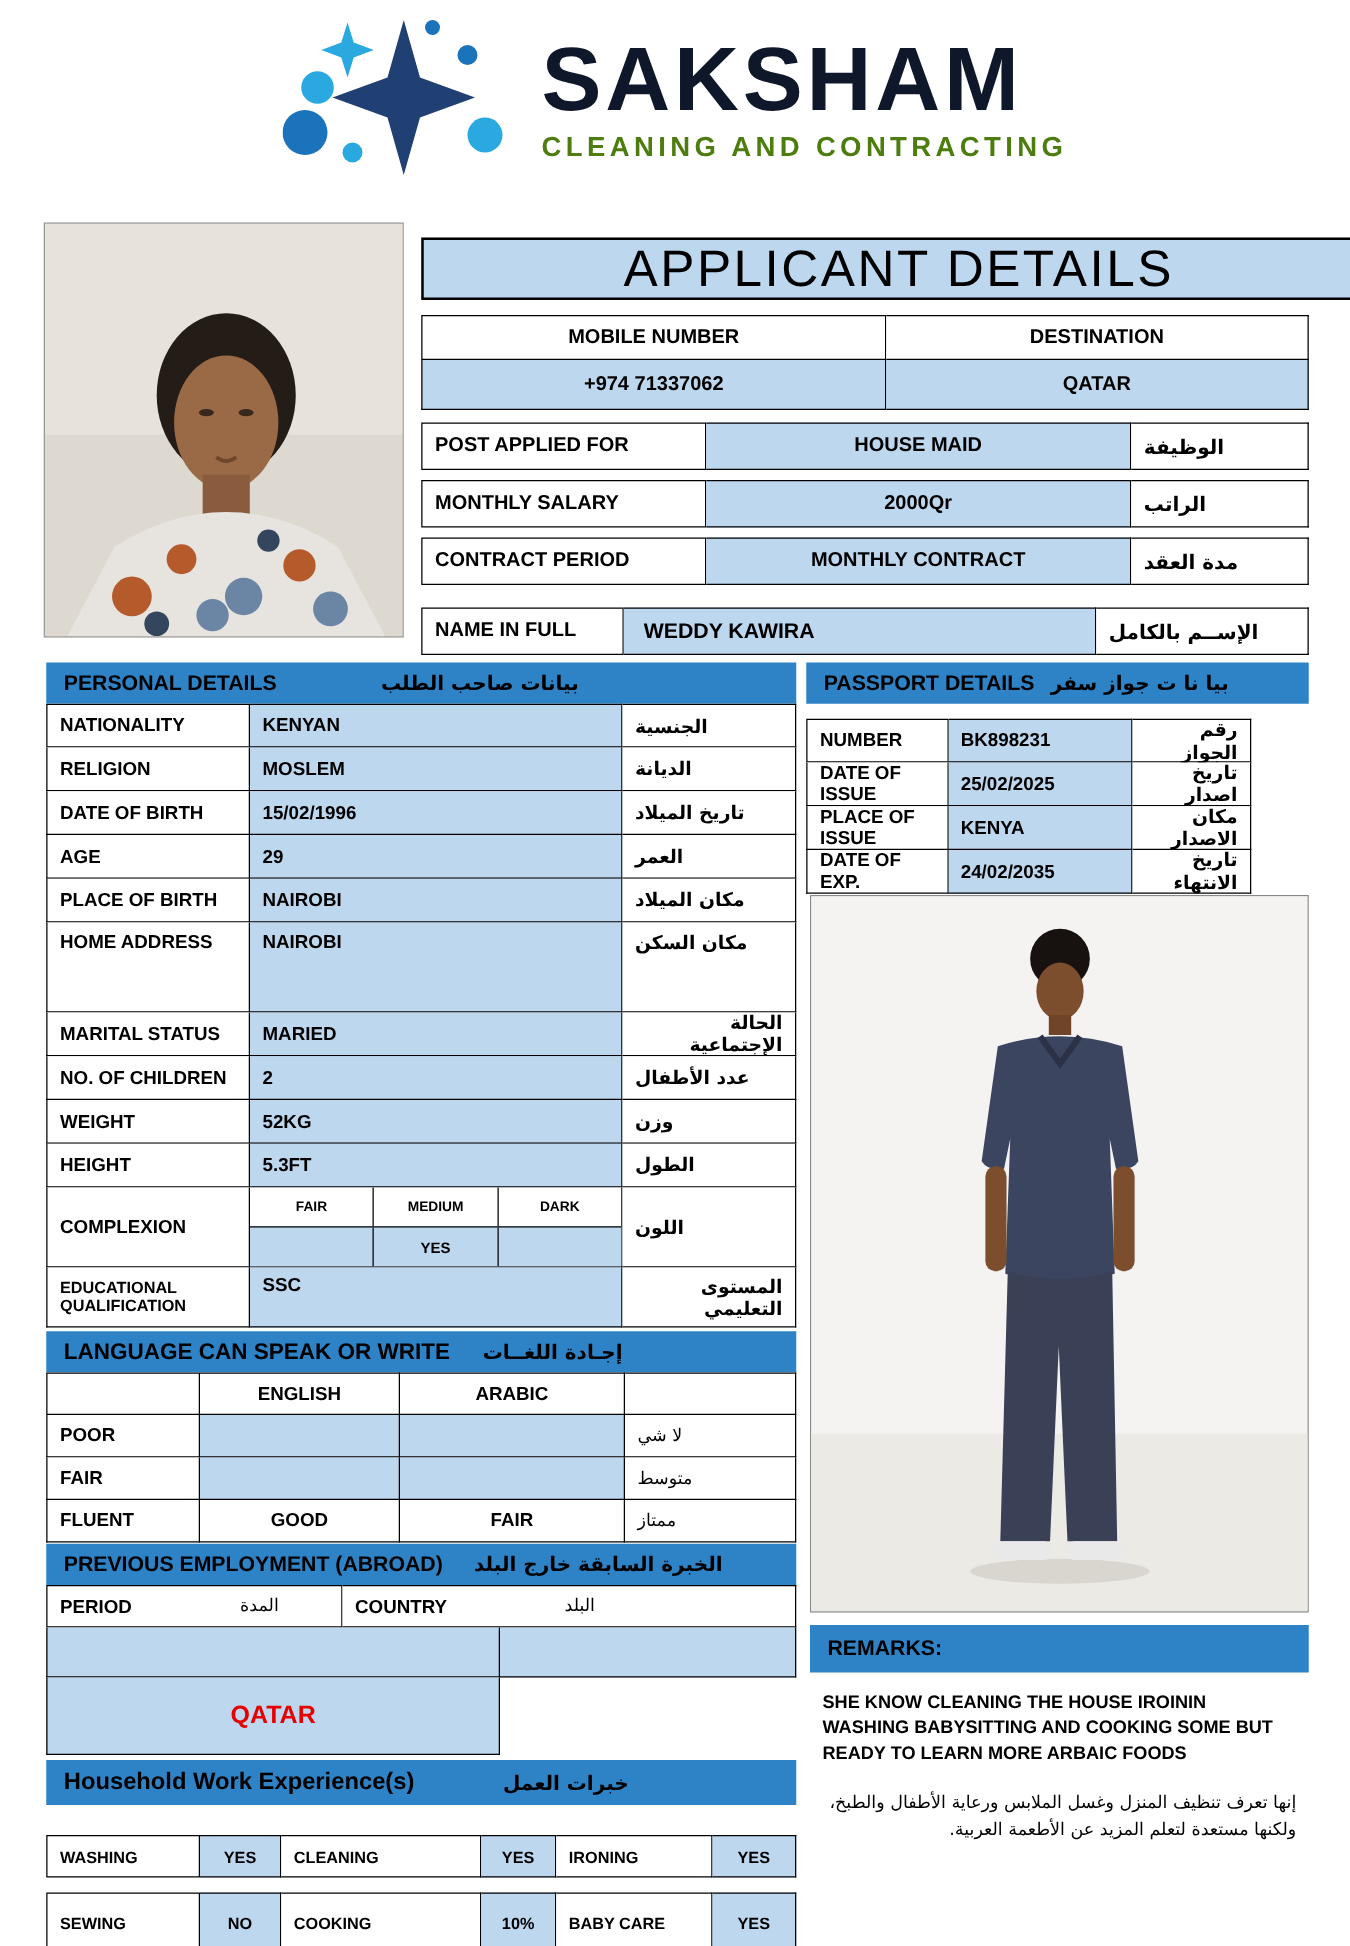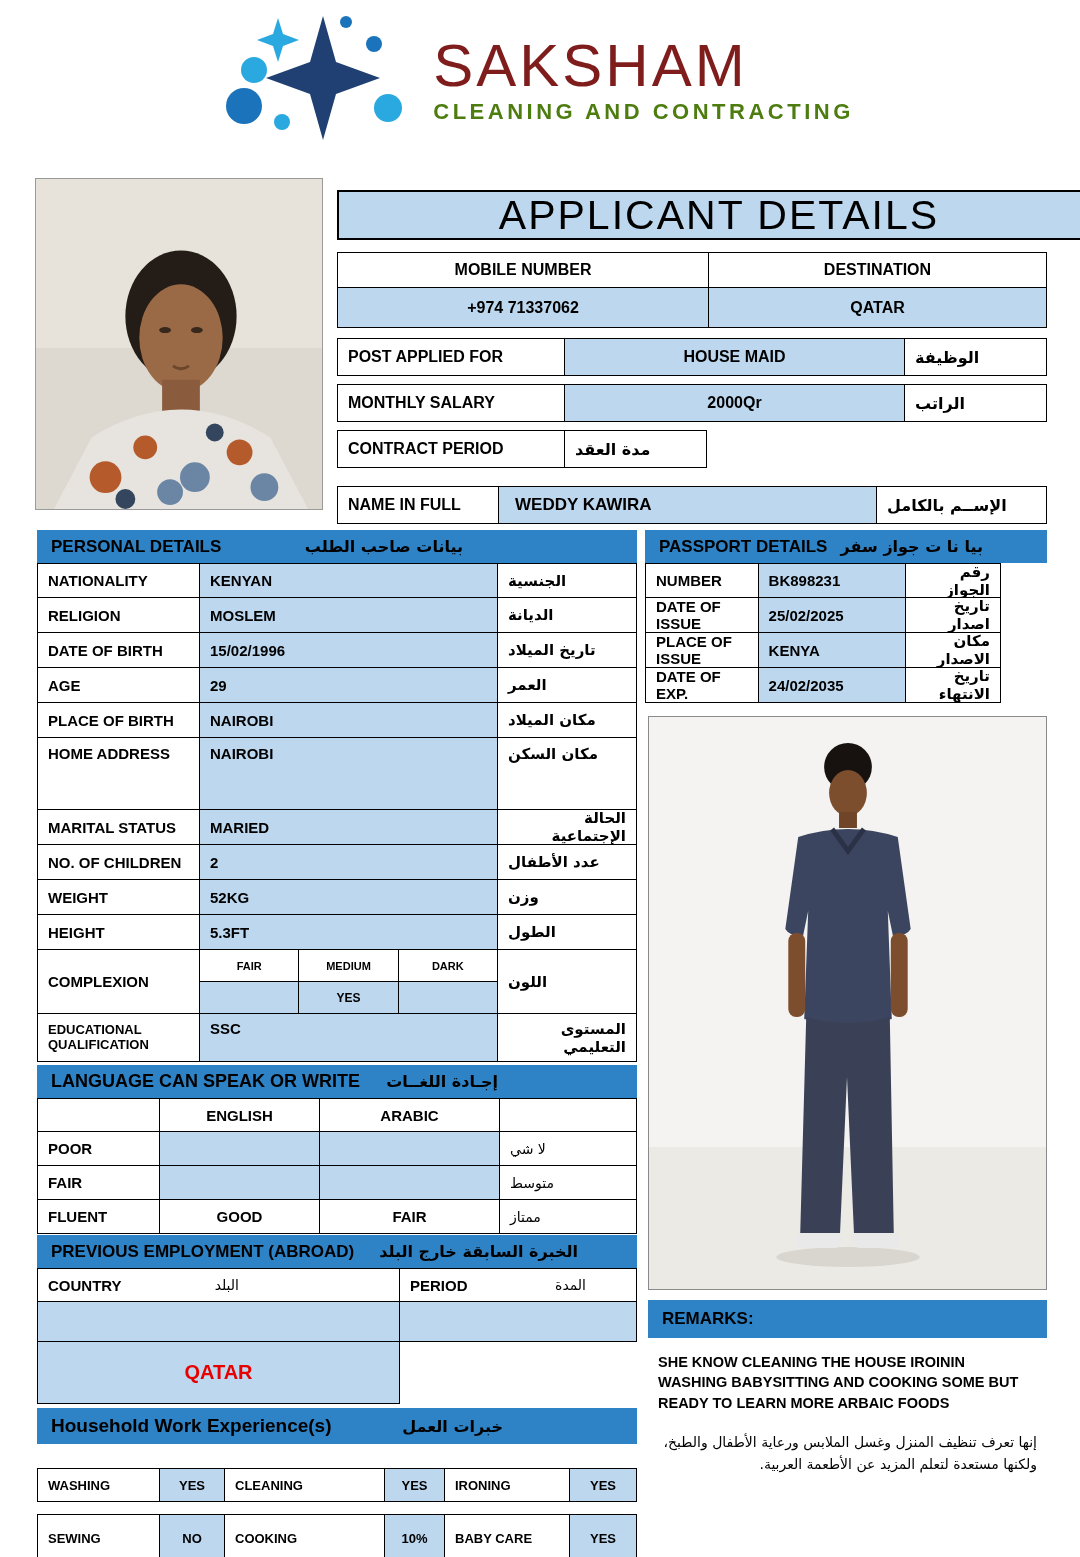--- a/index.html
+++ b/index.html
@@ -2,21 +2,21 @@
 <html><head>
 <meta charset="utf-8">
 <style>
   *{margin:0;padding:0;box-sizing:border-box}
   html,body{background:#fff}
   body{width:1080px;height:1557px;position:relative;font-family:"Liberation Sans","DejaVu Sans",sans-serif;color:#000;overflow:hidden}
   .sec{position:absolute}
 
   
   .logo{top:10px;left:0;right:0;display:flex;justify-content:center;align-items:center;gap:12px}
-  .logo-name{font-size:60px;font-weight:400;letter-spacing:3px;color:#7f1d1d;line-height:1.05}
+  .logo-name{font-size:72px;font-weight:700;letter-spacing:3px;color:#0f172a;line-height:1.05}
   .logo-tagline{font-size:22px;font-weight:700;letter-spacing:3.5px;color:#4d7c0f;margin-top:2px}
 
   
   .portrait{left:35px;top:178px;width:288px;height:332px;border:1px solid #9a9a9a;background:#e6e2da}
   .fullbody{left:648px;top:716px;width:399px;height:574px;border:1px solid #8a8a8a;background:#f4f3f1}
   .portrait svg,.fullbody svg{display:block;width:100%;height:100%}
 
   
   .banner{left:337px;top:190px;width:764px;height:50px;background:#bdd7ee;border:2px solid #000;
           display:flex;align-items:center;justify-content:center;font-size:41px;font-weight:400;letter-spacing:2px}
@@ -68,21 +68,21 @@
   .personal .edurow .w-lab{font-size:13px;line-height:1.15}
 
   .cxmid{padding:0 !important;flex-direction:column;align-items:stretch !important}
   .cxsub{display:flex;flex:1}
   .cxsub + .cxsub{border-top:1px solid #000;background:#bdd7ee}
   .cxc{flex:1;display:flex;align-items:center;justify-content:center;font-size:11px;font-weight:700}
   .cxc + .cxc{border-left:1px solid #000}
 
   
   .passport-h{left:645px;top:530px;width:402px;height:33px}
-  .passport{left:645px;top:563px;width:356px}
+  .passport{left:645px;top:575px;width:356px}
   .pw-lab{width:128px;font-size:14px}
   .pw-val{width:167px}
   .pw-ar{width:107px}
   .passport .row{height:35px}
 
   
   .language-h{left:37px;top:1065px;width:600px;height:33px}
   .language-h .eng{font-size:18px}
   .language{left:37px;top:1098px;width:600px}
   .lw1{width:123px;font-size:14px}
@@ -191,20 +191,21 @@
   <div class="jobrow tbl" style="top:384px">
     <div class="row" style="height:38px">
       <div class="c jw-lab reg">MONTHLY SALARY</div>
       <div class="c jw-val blue ctr">2000Qr</div>
       <div class="c jw-ar ar" dir="rtl">الراتب</div>
     </div>
   </div>
   <div class="jobrow tbl" style="top:430px">
     <div class="row" style="height:38px">
       <div class="c jw-lab reg">CONTRACT PERIOD</div>
+      <div class="c jw-val blue ctr">MONTHLY CONTRACT</div>
       <div class="c jw-ar ar" dir="rtl">مدة العقد</div>
     </div>
   </div>
 
   <div class="sec namerow tbl">
     <div class="row" style="height:38px">
       <div class="c nw-lab reg">NAME IN FULL</div>
       <div class="c nw-val blue">WEDDY KAWIRA</div>
       <div class="c nw-ar ar" dir="rtl">الإســم بالكامل</div>
     </div>
@@ -363,30 +364,30 @@
       <div class="c lw4" dir="rtl">ممتاز</div>
     </div>
   </div>
 
   <div class="sec hdrbar employment-h">
     <span>PREVIOUS EMPLOYMENT (ABROAD)</span>
     <span class="arh" dir="rtl" style="margin-right:45px">الخبرة السابقة خارج البلد</span>
   </div>
   <div class="sec employment tbl">
     <div class="row hrow">
+      <div class="c ew2">
+        <span class="emb">
+          <span>PERIOD</span>
+          <span class="arr" dir="rtl" style="margin-right:40px">المدة</span>
+        </span>
+      </div>
       <div class="c ew1">
         <span class="emb">
           <span>COUNTRY</span>
           <span class="arr" dir="rtl" style="margin-right:150px">البلد</span>
-        </span>
-      </div>
-      <div class="c ew2">
-        <span class="emb">
-          <span>PERIOD</span>
-          <span class="arr" dir="rtl" style="margin-right:40px">المدة</span>
         </span>
       </div>
     </div>
     <div class="row erow">
       <div class="c ew1 blue"></div>
       <div class="c ew2 blue"></div>
     </div>
     <div class="row vrow">
       <div class="c ew1 blue red">QATAR</div>
     </div>

